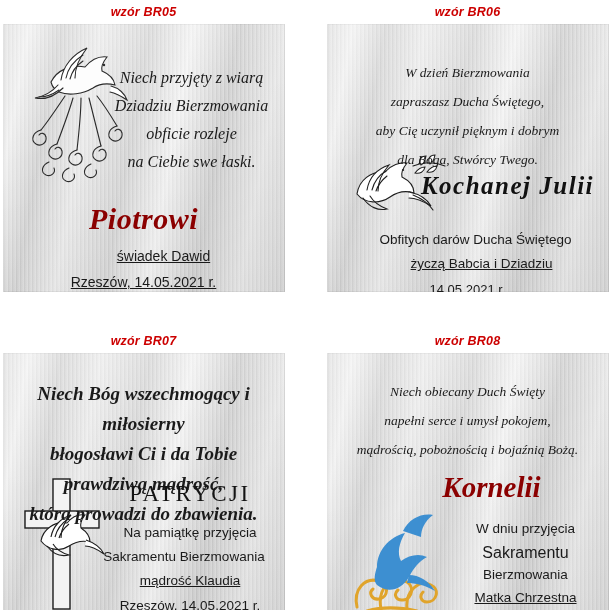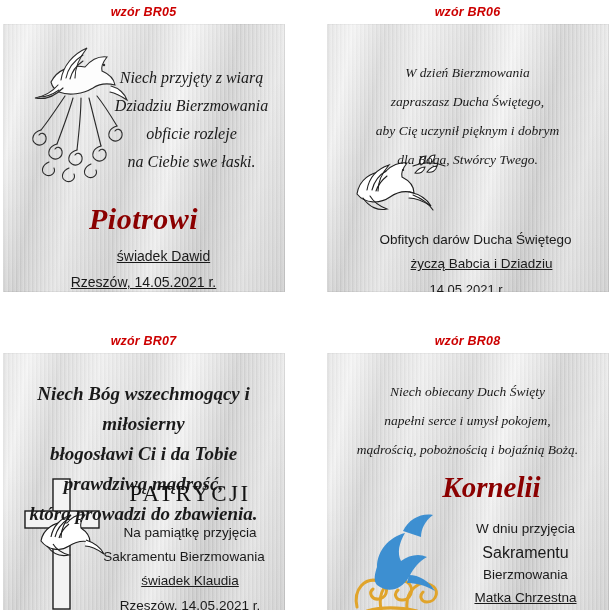--- a/index.html
+++ b/index.html
@@ -263,20 +263,21 @@
         </g>
       </svg>
 
       <div class="txt serif-italic br06-verse">
         <span class="line">W dzień Bierzmowania</span>
         <span class="line">zapraszasz Ducha Świętego,</span>
         <span class="line">aby Cię uczynił pięknym i dobrym</span>
         <span class="line">dla Boga, Stwórcy Twego.</span>
       </div>
 
+      <div class="txt br06-name">Kochanej  Julii</div>
       <div class="txt br06-l1">Obfitych darów Ducha Świętego</div>
       <div class="txt br06-l2 u">życzą Babcia i Dziadziu</div>
       <div class="txt br06-l3 u">14.05.2021 r.</div>
     </div>
   </div>
 
   <div class="cell">
     <div class="cell-title">wzór BR07</div>
     <div class="plate">
 
@@ -300,21 +301,21 @@
 
       <div class="txt serif-italic br07-verse">
         <span class="line">Niech Bóg wszechmogący i miłosierny</span>
         <span class="line">błogosławi Ci i da Tobie prawdziwą mądrość,</span>
         <span class="line">która prowadzi do zbawienia.</span>
       </div>
 
       <div class="txt br07-name">PATRYCJI</div>
       <div class="txt br07-l1">Na pamiątkę przyjęcia</div>
       <div class="txt br07-l2">Sakramentu Bierzmowania</div>
-      <div class="txt br07-l3 u">świadek Klaudia</div>
+      <div class="txt br07-l3 u">mądrość Klaudia</div>
       <div class="txt br07-l4 u">Rzeszów, 14.05.2021 r.</div>
     </div>
   </div>
 
   <div class="cell">
     <div class="cell-title">wzór BR08</div>
     <div class="plate">
 
       <svg class="dove08" width="104" height="104" viewBox="0 0 104 104">
 

